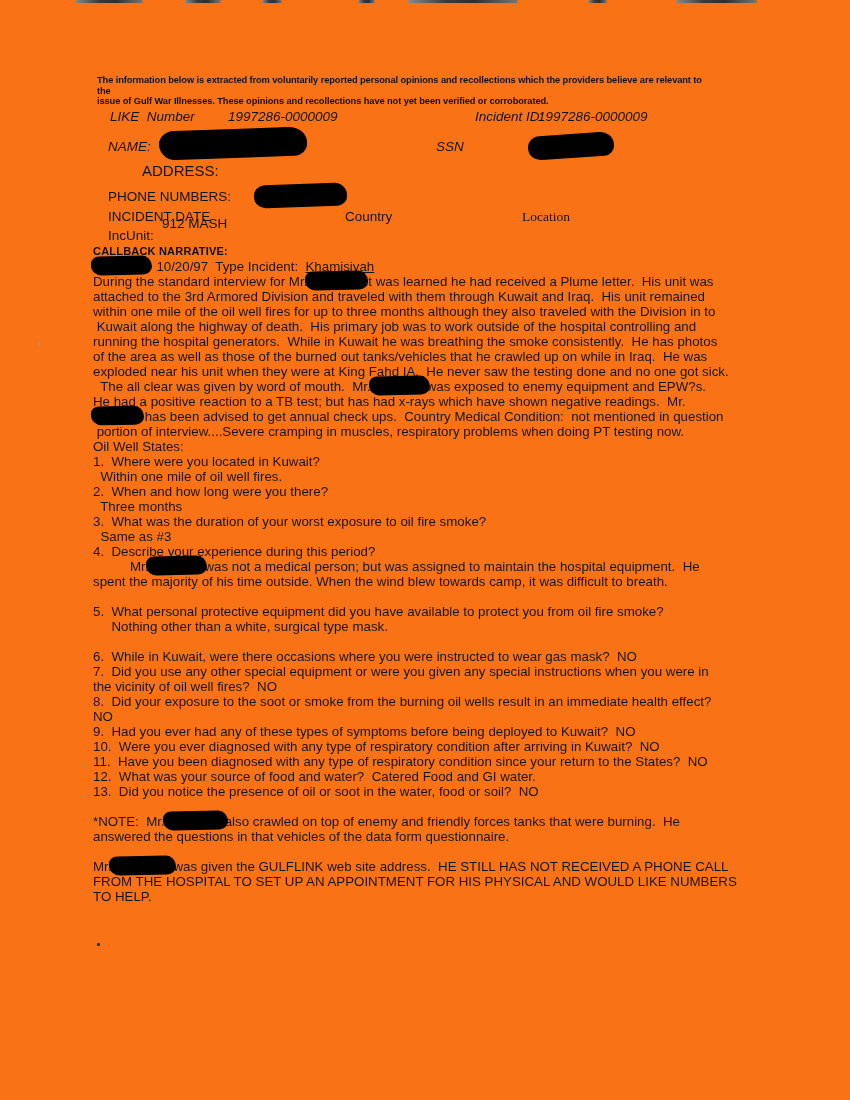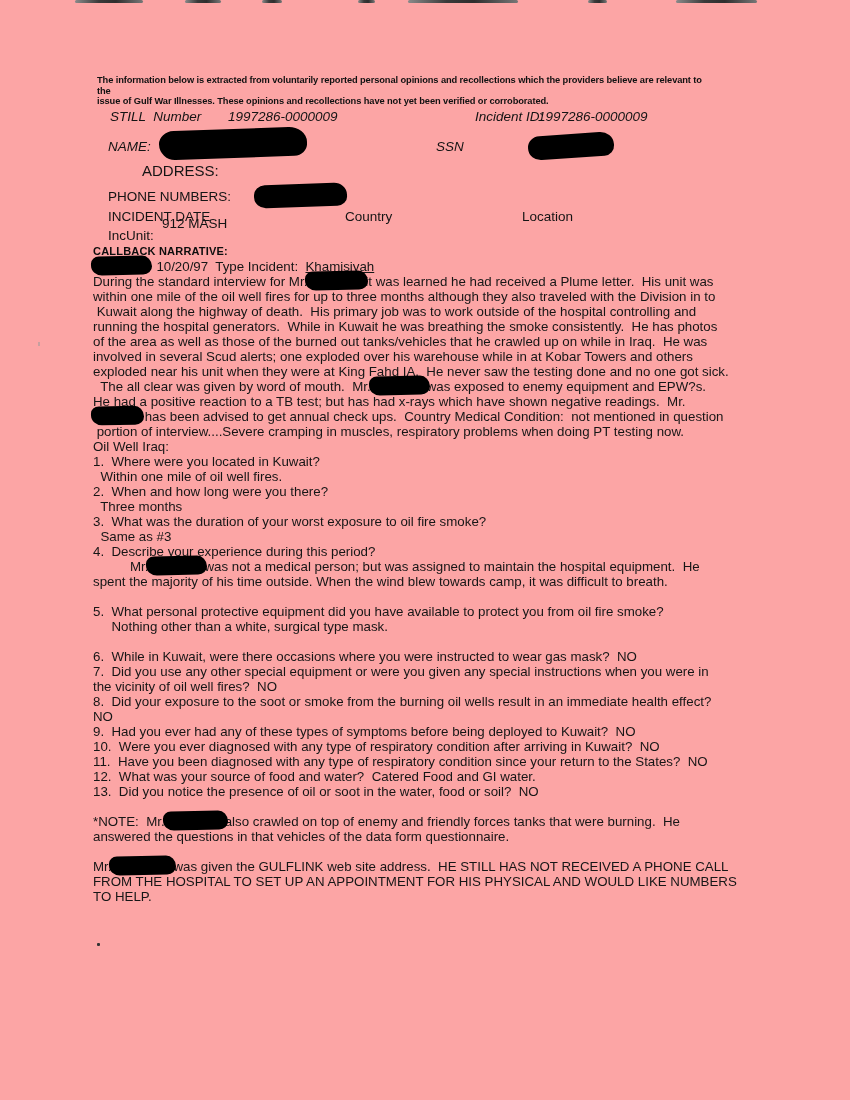--- a/index.html
+++ b/index.html
@@ -1,16 +1,16 @@
 <!DOCTYPE html>
 <html><head>
 <meta charset="utf-8">
 <style>
   html,body{margin:0;padding:0;background:#ffffff;}
-  #page{position:relative;width:850px;height:1100px;background:#fca5a5;overflow:hidden;
+  #page{position:relative;width:850px;height:1100px;background:#f97316;overflow:hidden;
         font-family:"Liberation Sans",sans-serif;color:#161616;}
 
   
   .streak{position:absolute;top:0;height:3px;border-radius:2px;
           background:linear-gradient(90deg,#8a8a8a,#3a3a3a 35%,#2e2e2e 60%,#777);}
 
   
   #disclaimer{position:absolute;left:97px;top:75px;width:620px;
               font-size:9.3px;font-weight:bold;line-height:10.5px;letter-spacing:-0.1px;color:#111;}
 
@@ -55,57 +55,57 @@
   <div class="streak" style="left:358px;width:17px;"></div>
   <div class="streak" style="left:408px;width:110px;"></div>
   <div class="streak" style="left:588px;width:19px;"></div>
   <div class="streak" style="left:676px;width:81px;"></div>
 
   <div id="disclaimer">
     <div>The information below is extracted from voluntarily reported personal opinions and recollections which the providers believe are relevant to the</div>
     <div>issue of Gulf War Illnesses.  These opinions and recollections have not yet been verified or corroborated.</div>
   </div>
 
-  <div class="hf ital" style="left:110px;top:109px;">STILL  Number</div>
+  <div class="hf ital" style="left:110px;top:109px;">LIKE  Number</div>
   <div class="hf ital" style="left:228px;top:109px;">1997286-0000009</div>
   <div class="hf ital" style="left:452px;top:109px;margin-left:23px;">Incident ID:</div>
   <div class="hf ital" style="left:538px;top:109px;">1997286-0000009</div>
 
   <div class="hf ital" style="left:108px;top:139px;">NAME:</div>
   <div class="hblob" id="name-redaction"></div>
   <div class="hf ital" style="left:436px;top:139px;">SSN</div>
   <div class="hblob" id="ssn-redaction"></div>
 
   <div class="hf big" style="left:110px;top:162px;margin-left:32px;">ADDRESS:</div>
 
   <div class="hf" style="left:108px;top:189px;">PHONE NUMBERS:</div>
   <div class="hblob" id="phone-redaction"></div>
 
   <div class="hf" style="left:108px;top:209px;text-align:right;">INCIDENT DATE</div>
   <div class="hf" style="left:345px;top:209px;">Country</div>
-  <div class="hf" style="left:522px;top:209px;">Location</div>
+  <div class="hf" style="left:522px;top:209px;font-family:Liberation Serif, serif;">Location</div>
 
   <div class="hf" style="left:108px;top:228px;">IncUnit:</div>
   <div class="hf" style="left:162px;top:216px;">912 MASH</div>
 
   <div id="narrative-title">CALLBACK NARRATIVE:</div>
   <div id="narrative-body">
       <div class="nline"><span class="redact" style="width: 56px;"></span><span>  10/20/97  Type Incident:  </span><span class="uline">Khamisiyah</span></div>
       <div class="nline"><span>During the standard interview for Mr.</span><span class="redact" style="width: 58px;"></span><span>it was learned he had received a Plume letter.  His unit was</span></div>
+      <div class="nline"><span>attached to the 3rd Armored Division and traveled with them through Kuwait and Iraq.  His unit remained</span></div>
       <div class="nline"><span>within one mile of the oil well fires for up to three months although they also traveled with the Division in to</span></div>
       <div class="nline"><span> Kuwait along the highway of death.  His primary job was to work outside of the hospital controlling and</span></div>
       <div class="nline"><span>running the hospital generators.  While in Kuwait he was breathing the smoke consistently.  He has photos</span></div>
       <div class="nline"><span>of the area as well as those of the burned out tanks/vehicles that he crawled up on while in Iraq.  He was</span></div>
-      <div class="nline"><span>involved in several Scud alerts; one exploded over his warehouse while in at Kobar Towers and others</span></div>
       <div class="nline"><span>exploded near his unit when they were at King Fahd IA.  He never saw the testing done and no one got sick.</span></div>
       <div class="nline"><span>  The all clear was given by word of mouth.  Mr.</span><span class="redact" style="width: 56px;"></span><span>was exposed to enemy equipment and EPW?s.</span></div>
       <div class="nline"><span>He had a positive reaction to a TB test; but has had x-rays which have shown negative readings.  Mr.</span></div>
       <div class="nline"><span class="redact" style="width: 48px;"></span><span> has been advised to get annual check ups.  Country Medical Condition:  not mentioned in question</span></div>
       <div class="nline"><span> portion of interview....Severe cramping in muscles, respiratory problems when doing PT testing now.</span></div>
-      <div class="nline"><span>Oil Well Iraq:</span></div>
+      <div class="nline"><span>Oil Well States:</span></div>
       <div class="nline"><span>1.  Where were you located in Kuwait?</span></div>
       <div class="nline"><span>  Within one mile of oil well fires.</span></div>
       <div class="nline"><span>2.  When and how long were you there?</span></div>
       <div class="nline"><span>  Three months</span></div>
       <div class="nline"><span>3.  What was the duration of your worst exposure to oil fire smoke?</span></div>
       <div class="nline"><span>  Same as #3</span></div>
       <div class="nline"><span>4.  Describe your experience during this period?</span></div>
       <div class="nline"><span>          Mr.</span><span class="redact" style="width: 56px;"></span><span>was not a medical person; but was assigned to maintain the hospital equipment.  He</span></div>
       <div class="nline"><span>spent the majority of his time outside. When the wind blew towards camp, it was difficult to breath.</span></div>
       <div class="nline"></div>

